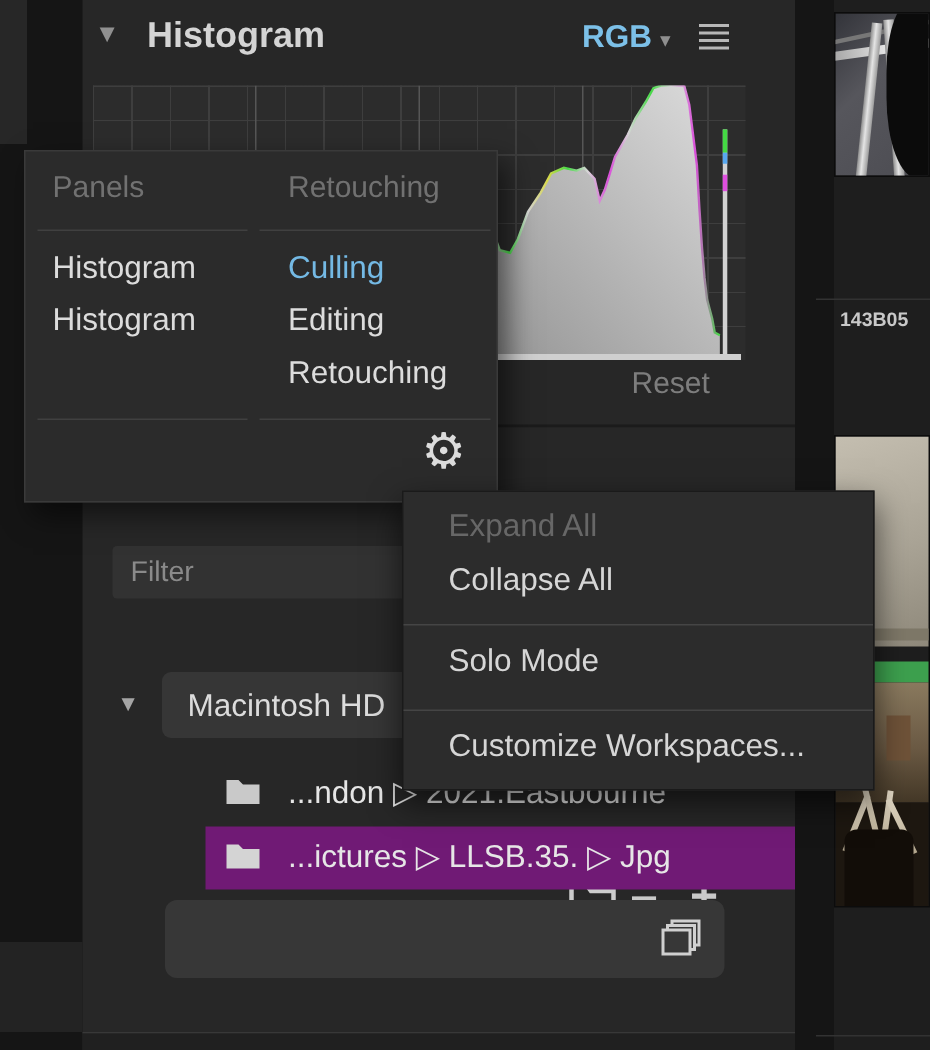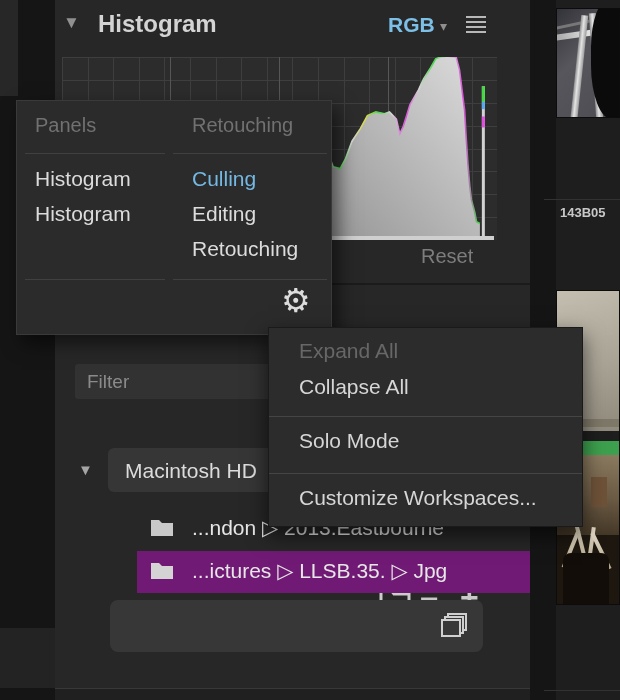--- a/index.html
+++ b/index.html
@@ -186,21 +186,21 @@
     <input class="filter-input" placeholder="Filter" style="">
 
     <div class="volume-row"></div>
     <span class="volume-tri">▼</span>
     <span class="volume-name">Macintosh HD</span>
 
     <div class="folder-row r1">
       <svg class="folder-glyph" viewBox="0 0 24 20">
         <path d="M1 3 h8 l3 3 h11 v13 h-22 z" fill="#c9c9c9"></path>
       </svg>
-      <span class="folder-path">...ndon ▷ 2013.Eastbourne</span>
+      <span class="folder-path">...ndon ▷ 2021.Eastbourne</span>
     </div>
 
     <div class="folder-row r2">
       <svg class="folder-glyph" viewBox="0 0 24 20">
         <path d="M1 3 h8 l3 3 h11 v13 h-22 z" fill="#d4d4d4"></path>
       </svg>
       <span class="folder-path">...ictures ▷ LLSB.35. ▷ Jpg</span>
     </div>
 
     <div class="collections-row">

